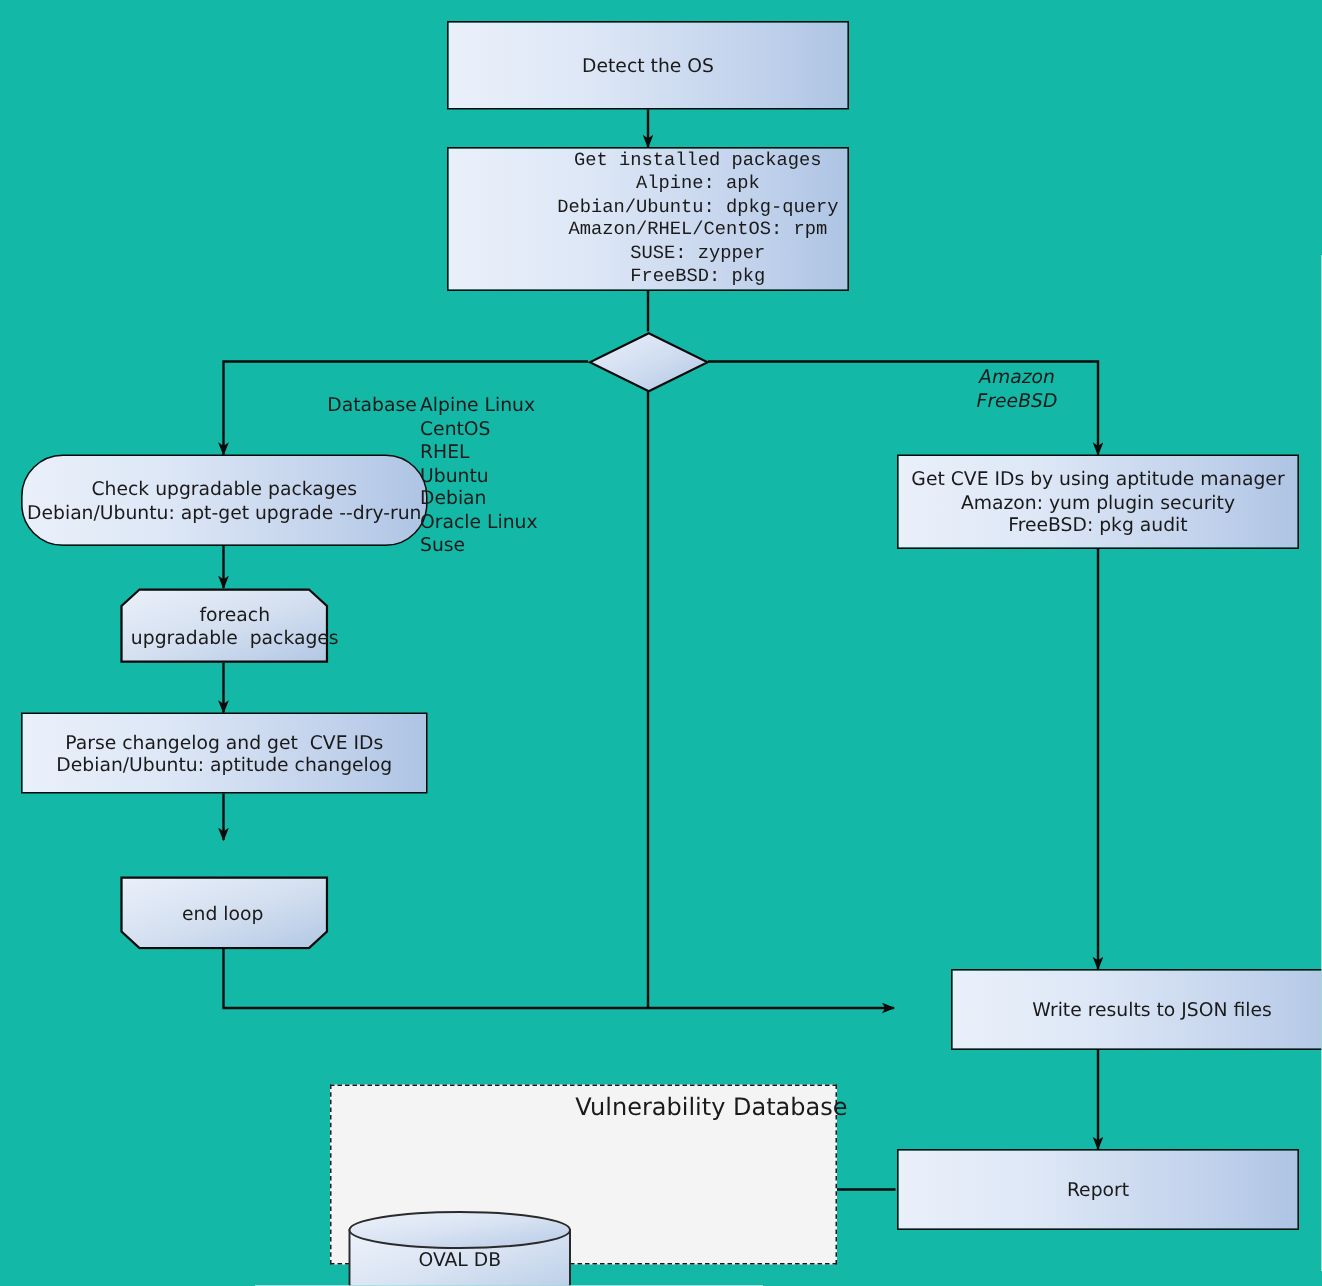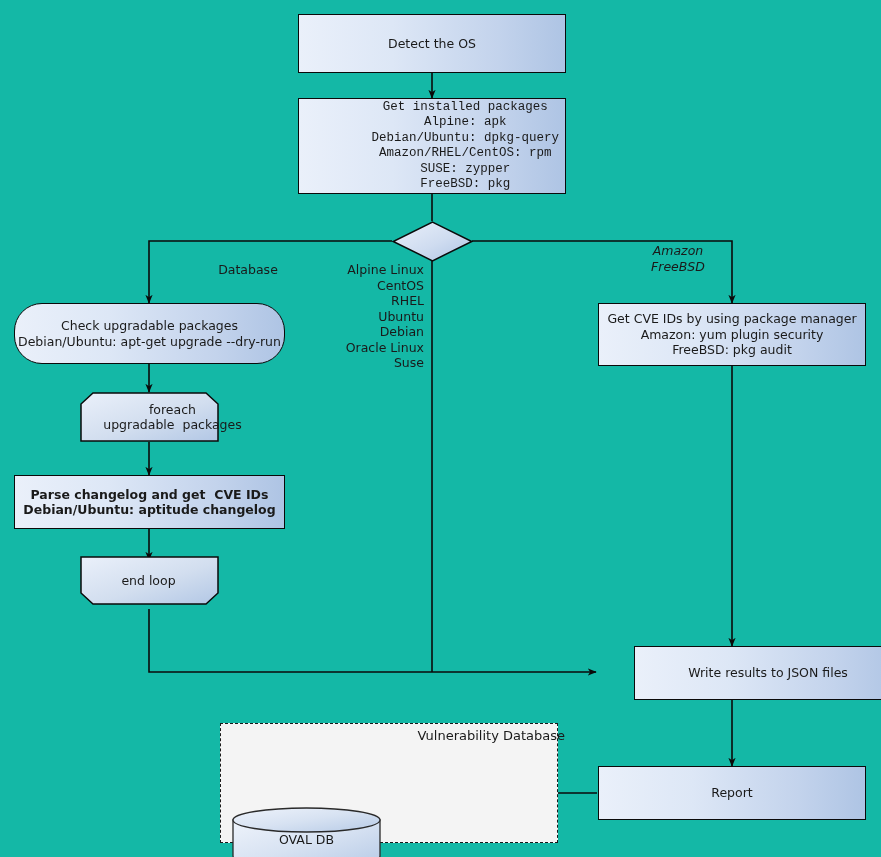--- a/index.html
+++ b/index.html
@@ -60,32 +60,32 @@
   .shapenode svg { position: absolute; left: 0; top: 0; }
   .shapenode .label { position: relative; z-index: 2; }
 
   .edge-label {
     position: absolute;
     font-size: 12.5px;
     line-height: 15.5px;
     color: #1a1a1a;
     white-space: pre;
   }
-  .edge-label.right-align { text-align: right; }
+  .edge-label.right-align { }
   .edge-label.center-align { text-align: center; }
 
   .dbgroup {
     position: absolute;
     box-sizing: border-box;
     border: 1.8px dashed #1a1a1a;
     background: #f4f4f4;
   }
   .dbgroup-title {
     position: absolute;
-    font-size: 13px;
+    font-size: 16px;
     color: #1a1a1a;
     white-space: pre;
     text-align: right;
   }
   .cyl {
     position: absolute;
   }
   .cyl .cyl-label {
     position: absolute;
     left: 0;
@@ -161,56 +161,56 @@
       <path d="M40.5,1.2 L79.8,20.5 L40.5,39.8 L1.2,20.5 Z" fill="url(#gdiam)" stroke="#0a0a0a" stroke-width="1.5"></path>
     </svg>
     <span class="label"></span>
   </div>
 
   <div class="node boxnode" style="left:14px; top:303px; width:271px; height:61px;border-radius:28px;">
     <span class="label">Check upgradable packages
 Debian/Ubuntu: apt-get upgrade --dry-run</span>
   </div>
 
-  <div class="shapenode" style="left:80px; top:392px; width:153px; height:50px;padding-left:16px;">
+  <div class="shapenode" style="left:80px; top:392px; width:153px; height:50px;">
     <svg width="139" height="50" viewBox="0 0 139 50">
       <defs>
         <linearGradient id="gloop1" x1="0" y1="0" x2="1" y2="1">
           <stop offset="0%" stop-color="#eaf0fa"></stop>
           <stop offset="55%" stop-color="#d2deef"></stop>
           <stop offset="100%" stop-color="#b2c7e5"></stop>
         </linearGradient>
       </defs>
       <path d="M1,49 L1,12 L13,1 L126,1 L138,12 L138,49 Z" fill="url(#gloop1)" stroke="#0a0a0a" stroke-width="1.5"></path>
     </svg>
     <span class="label">foreach
 upgradable  packages</span>
   </div>
 
-  <div class="node boxnode" style="left:14px; top:475px; width:271px; height:54px;font-weight:bold;">
+  <div class="node boxnode" style="left:14px; top:475px; width:271px; height:54px;">
     <span class="label">Parse changelog and get  CVE IDs
 Debian/Ubuntu: aptitude changelog</span>
   </div>
 
-  <div class="shapenode" style="left:80px; top:556px; width:137px; height:49px;text-align:right;">
+  <div class="shapenode" style="left:80px; top:584px; width:137px; height:49px;text-align:right;">
     <svg width="139" height="49" viewBox="0 0 139 49">
       <defs>
         <linearGradient id="gloop2" x1="0" y1="0" x2="1" y2="1">
           <stop offset="0%" stop-color="#eaf0fa"></stop>
           <stop offset="55%" stop-color="#d2deef"></stop>
           <stop offset="100%" stop-color="#b2c7e5"></stop>
         </linearGradient>
       </defs>
       <path d="M1,1 L138,1 L138,37 L126,48 L13,48 L1,37 Z" fill="url(#gloop2)" stroke="#0a0a0a" stroke-width="1.5"></path>
     </svg>
     <span class="label">end loop</span>
   </div>
 
   <div class="node boxnode" style="left:598px; top:303px; width:268px; height:63px;">
-    <span class="label">Get CVE IDs by using package manager
+    <span class="label">Get CVE IDs by using aptitude manager
 Amazon: yum plugin security
 FreeBSD: pkg audit</span>
   </div>
 
   <div class="node boxnode" style="left:598px; top:646px; width:268px; height:54px;margin-left:36px;">
     <span class="label">Write results to JSON files</span>
   </div>
 
   <div class="node boxnode" style="left:598px; top:766px; width:268px; height:54px;">
     <span class="label">Report</span>

